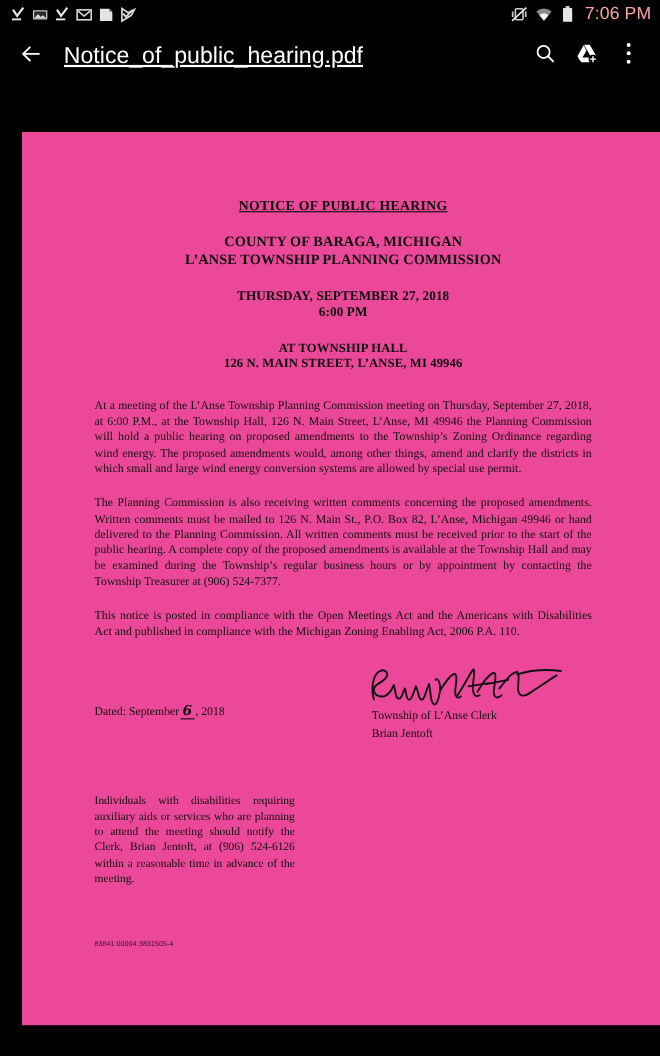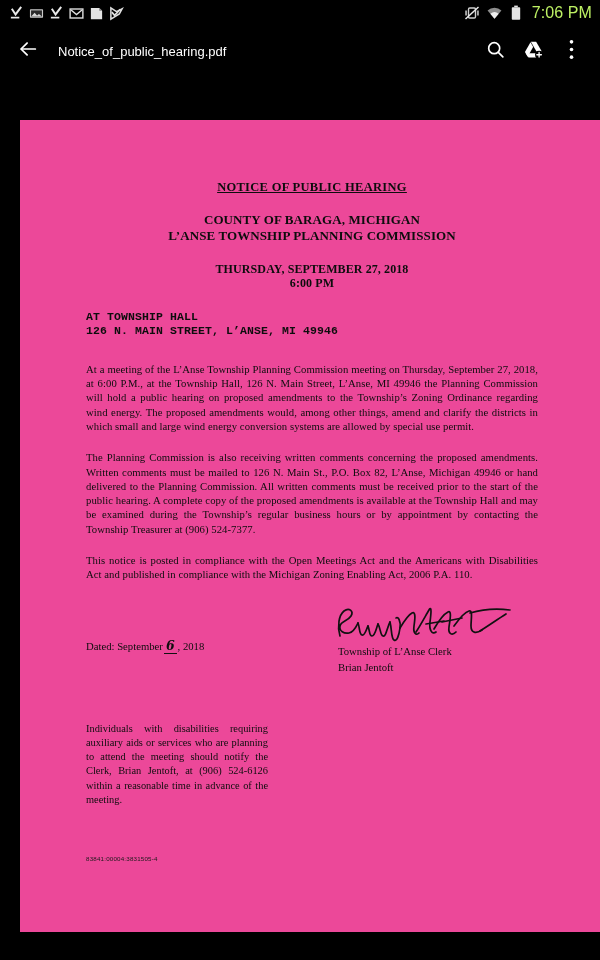--- a/index.html
+++ b/index.html
@@ -38,21 +38,21 @@
   }
   .sicon {
     display: inline-flex;
     align-items: center;
     justify-content: center;
     width: 17px;
     height: 17px;
   }
   .sicon svg { display: block; }
   .clock {
-    color: #bef264;
+    color: #fca5a5;
     font-size: 16px;
     letter-spacing: 0.1px;
     margin-left: 2px;
     white-space: nowrap;
   }
 
   
   .toolbar {
     height: 50px;
     width: 100%;
@@ -65,26 +65,27 @@
   .toolbar-back {
     width: 36px;
     height: 36px;
     display: flex;
     align-items: center;
     justify-content: center;
     flex: 0 0 auto;
   }
   .toolbar-title {
     color: #ffffff;
-    font-size: 13px;
+    font-size: 21px;
     margin-left: 12px;
     flex: 1 1 auto;
     white-space: nowrap;
     overflow: hidden;
     text-overflow: ellipsis;
+    text-decoration: underline;
   }
   .toolbar-action {
     width: 38px;
     height: 38px;
     display: flex;
     align-items: center;
     justify-content: center;
     flex: 0 0 auto;
   }
 
@@ -140,24 +141,24 @@
     font-size: 12px;
     font-weight: bold;
     text-align: center;
     line-height: 1.2;
     margin: 18px 0 0 0;
     letter-spacing: 0.1px;
   }
   .h-where {
     font-size: 11.5px;
     font-weight: bold;
+    text-align: center;
     line-height: 1.22;
     margin: 19px 0 0 0;
     letter-spacing: 0.1px;
-    font-family: Liberation Mono, monospace;
   }
 
   .body-p {
     font-size: 10.7px;
     line-height: 1.34;
     text-align: justify;
     margin: 17px 0 0 0;
     letter-spacing: 0.05px;
   }
   .body-p.first { margin-top: 24px; }

